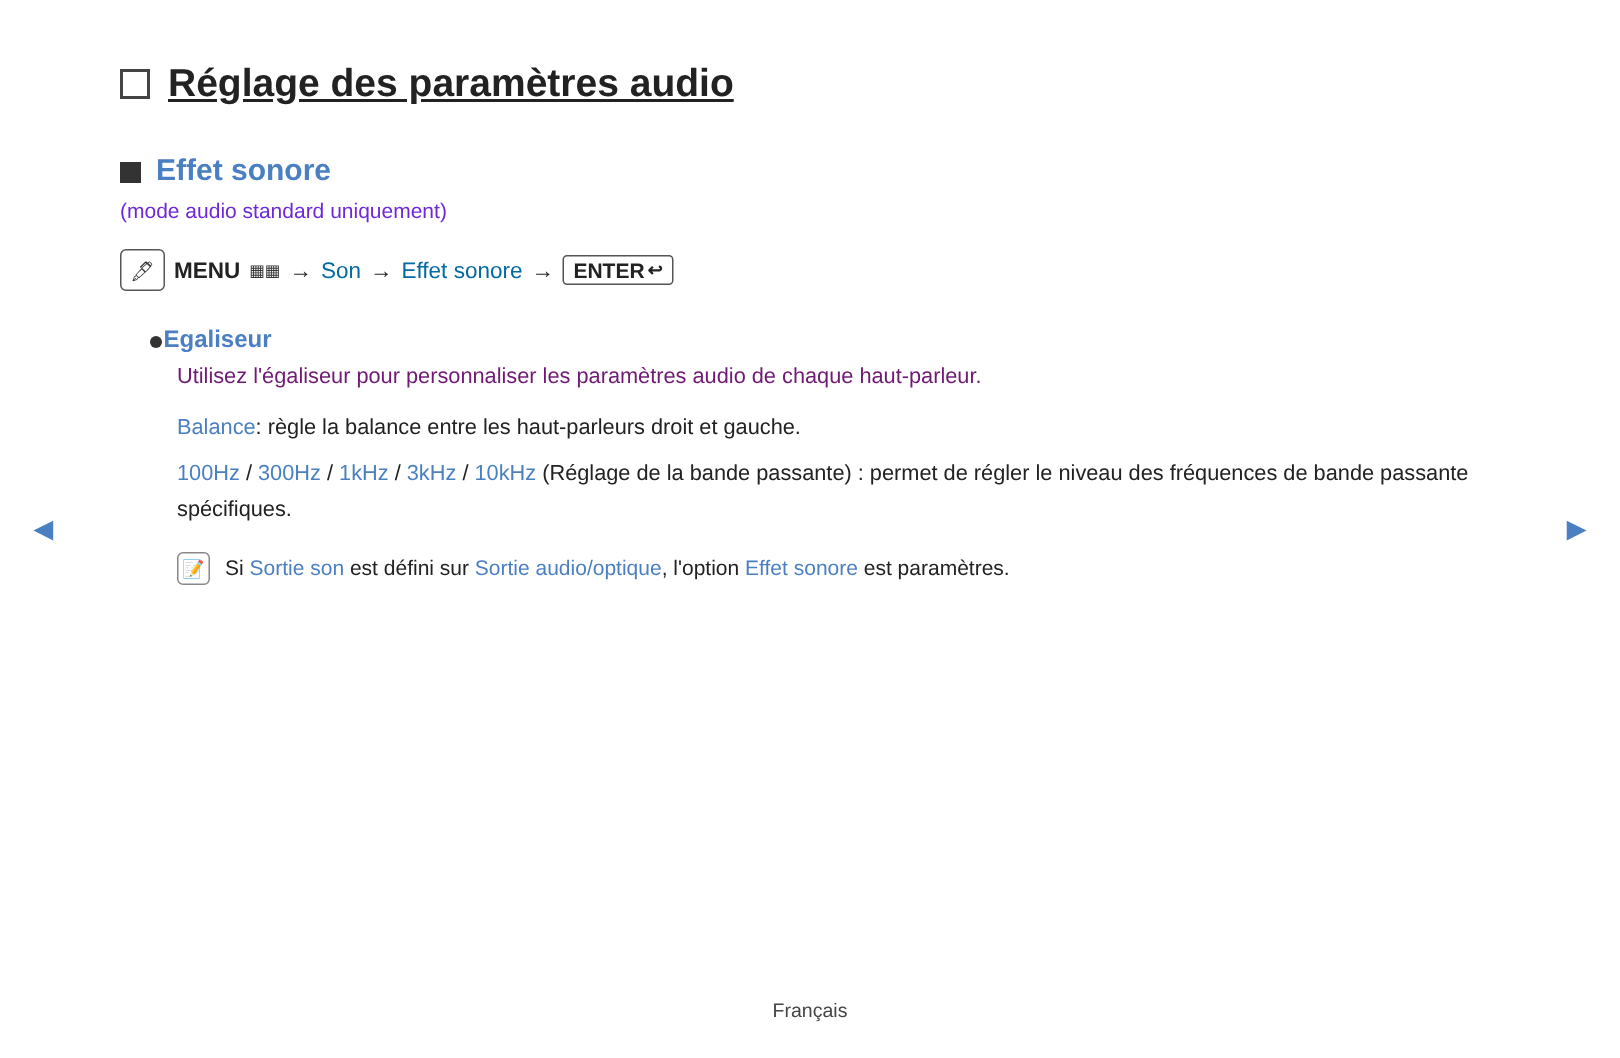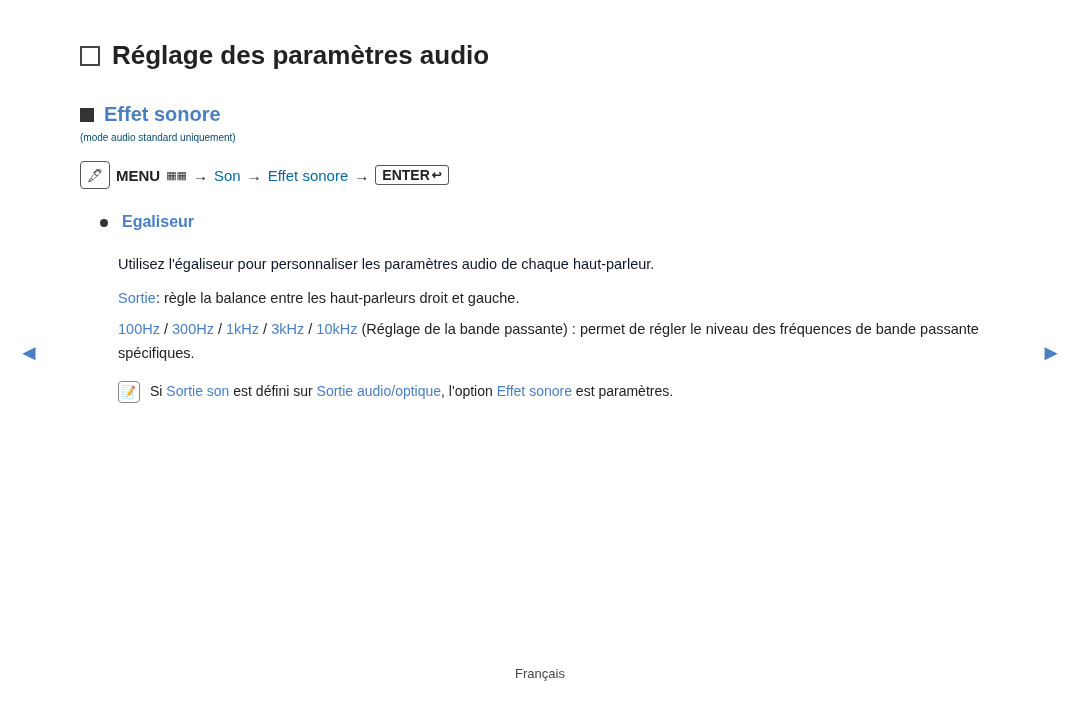--- a/index.html
+++ b/index.html
@@ -23,20 +23,21 @@
       height: 705px;
       position: relative;
       padding: 40px 80px 40px 80px;
     }
 
     .page-title {
       display: flex;
       align-items: center;
       gap: 12px;
       margin-bottom: 32px;
+      text-decoration: underline;
     }
 
     .page-title-checkbox {
       width: 20px;
       height: 20px;
       border: 2px solid #444;
       display: inline-block;
       flex-shrink: 0;
     }
 
@@ -61,22 +62,22 @@
       flex-shrink: 0;
     }
 
     .section-title {
       font-size: 20px;
       font-weight: bold;
       color: #4a7fc1;
     }
 
     .section-subtitle {
-      font-size: 10px;
-      color: #0c4a6e;
+      font-size: 14px;
+      color: #6d28d9;
       margin-bottom: 18px;
       margin-left: 0;
     }
 
     .menu-path {
       display: flex;
       align-items: center;
       gap: 6px;
       margin-bottom: 24px;
       font-size: 15px;
@@ -126,22 +127,22 @@
       font-size: 12px;
     }
 
     .bullet-section {
       margin-left: 20px;
     }
 
     .bullet-item {
       display: flex;
       align-items: flex-start;
-      gap: 14px;
-      margin-bottom: 22px;
+      gap: 1px;
+      margin-bottom: 4px;
     }
 
     .bullet-dot {
       width: 8px;
       height: 8px;
       background: #333;
       border-radius: 50%;
       margin-top: 6px;
       flex-shrink: 0;
     }
@@ -151,21 +152,21 @@
       font-weight: bold;
       color: #4a7fc1;
     }
 
     .content-block {
       margin-left: 38px;
     }
 
     .content-text {
       font-size: 14.5px;
-      color: #0f172a;
+      color: #701a75;
       line-height: 1.6;
       margin-bottom: 10px;
     }
 
     .content-line {
       font-size: 14.5px;
       color: #222;
       line-height: 1.7;
       margin-bottom: 6px;
     }
@@ -269,21 +270,21 @@
     <div class="bullet-item">
       <span class="bullet-dot"></span>
       <span class="bullet-title">Egaliseur</span>
     </div>
   </div>
 
   <div class="content-block">
     <div class="content-text">Utilisez l'égaliseur pour personnaliser les paramètres audio de chaque haut-parleur.</div>
 
     <div class="content-line">
-      <span class="blue-text">Sortie</span><span>: règle la balance entre les haut-parleurs droit et gauche.</span>
+      <span class="blue-text">Balance</span><span>: règle la balance entre les haut-parleurs droit et gauche.</span>
     </div>
 
     <div class="content-line">
       <span class="blue-text">100Hz</span>
       <span> / </span>
       <span class="blue-text">300Hz</span>
       <span> / </span>
       <span class="blue-text">1kHz</span>
       <span> / </span>
       <span class="blue-text">3kHz</span>

